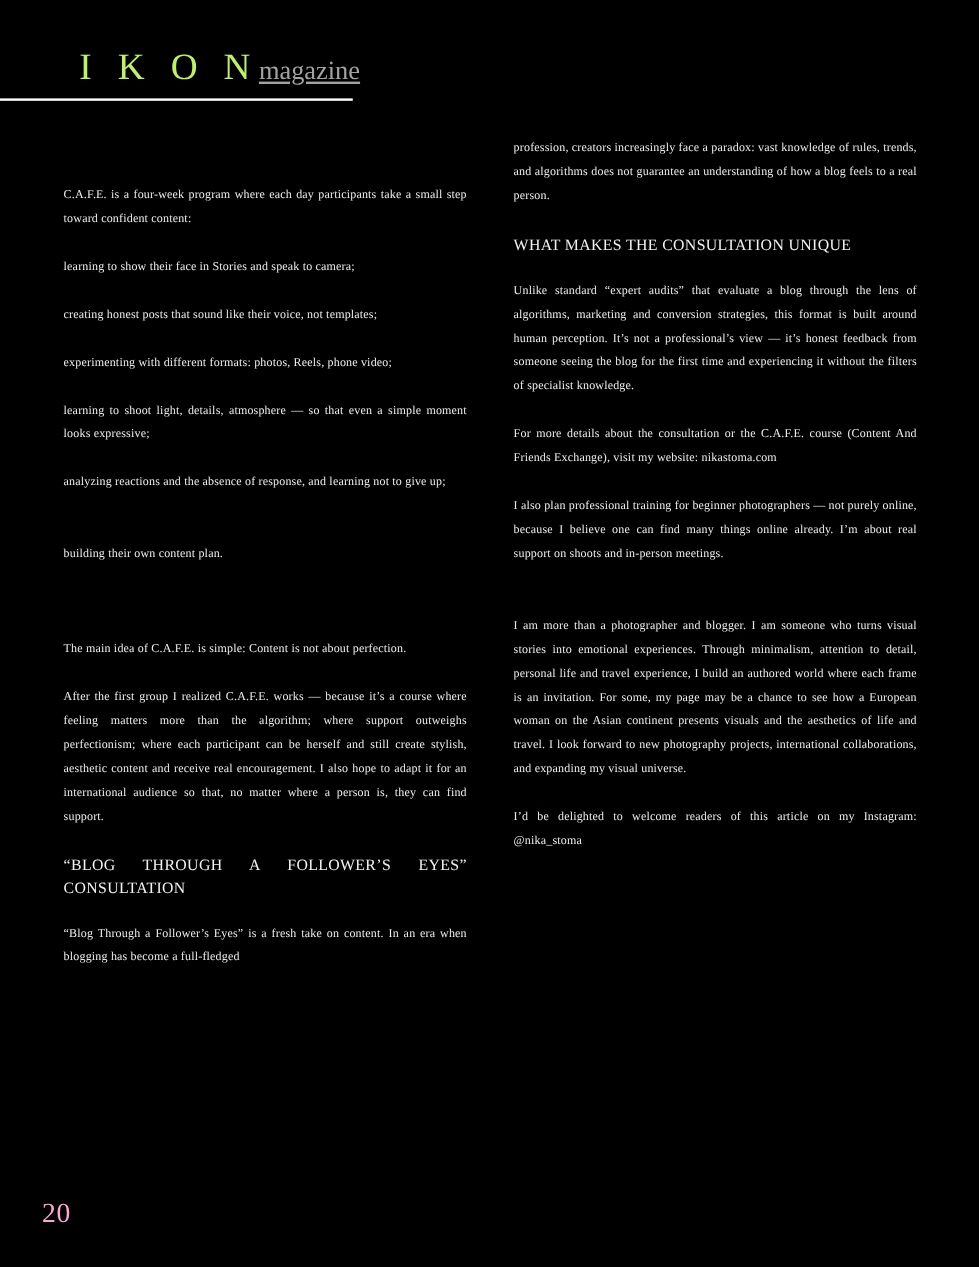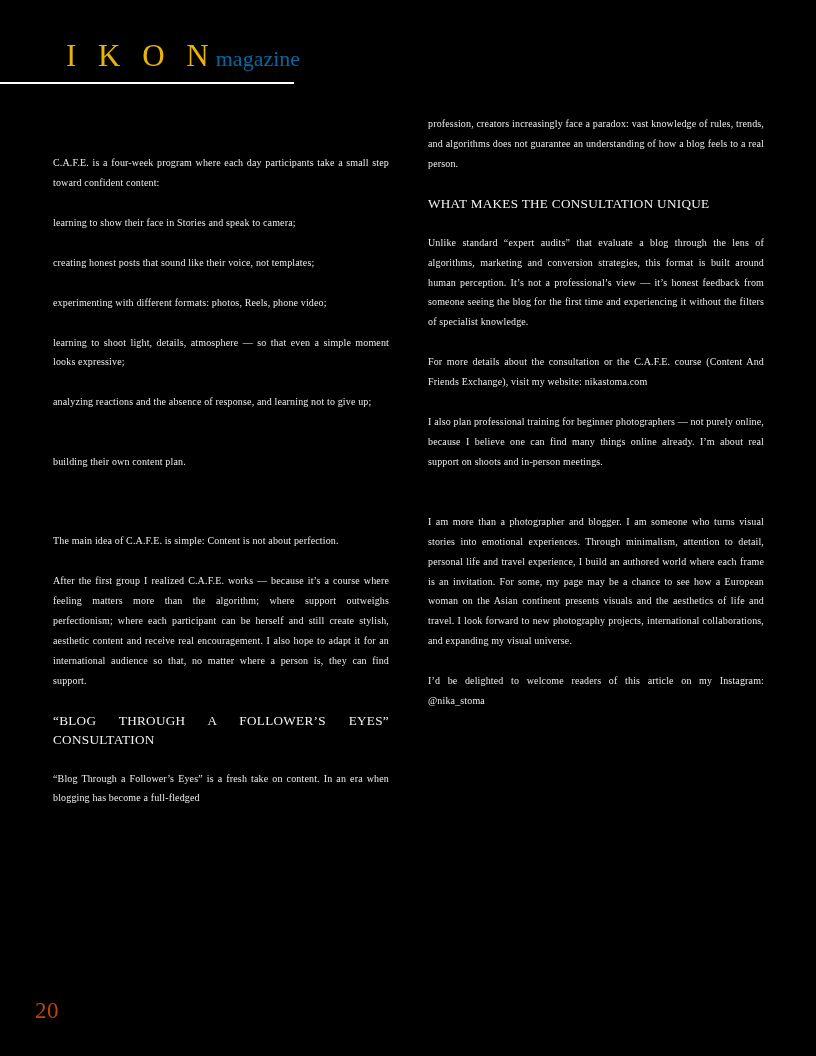--- a/index.html
+++ b/index.html
@@ -27,26 +27,27 @@
   .masthead-title {
     margin: 0;
     padding-left: 66px;
     white-space: nowrap;
     line-height: 1.0;
     font-weight: normal;
   }
   .masthead-ikon {
     font-size: 31px;
     letter-spacing: 7px;
-    color: #eab308;
+    color: #bef264;
   }
   .masthead-magazine {
     font-size: 22px;
     letter-spacing: 0px;
-    color: #0369a1;
+    color: #a3a3a3;
+    text-decoration: underline;
   }
   .masthead-rule {
     margin-top: 11px;
     width: 294px;
     height: 2px;
     background: #ffffff;
   }
 
   
   .columns {
@@ -88,21 +89,21 @@
   .gap-md { height: 20px; }
   .gap-lg { height: 39px; }
 
   
   .page-number {
     position: absolute;
     left: 35px;
     top: 999px;
     font-size: 23px;
     line-height: 1;
-    color: #c2410c;
+    color: #f9a8d4;
     letter-spacing: 0.5px;
   }
 </style>
 </head>
 <body>
 
 <div class="page">
 
   <div class="masthead">
     <div class="masthead-title">

